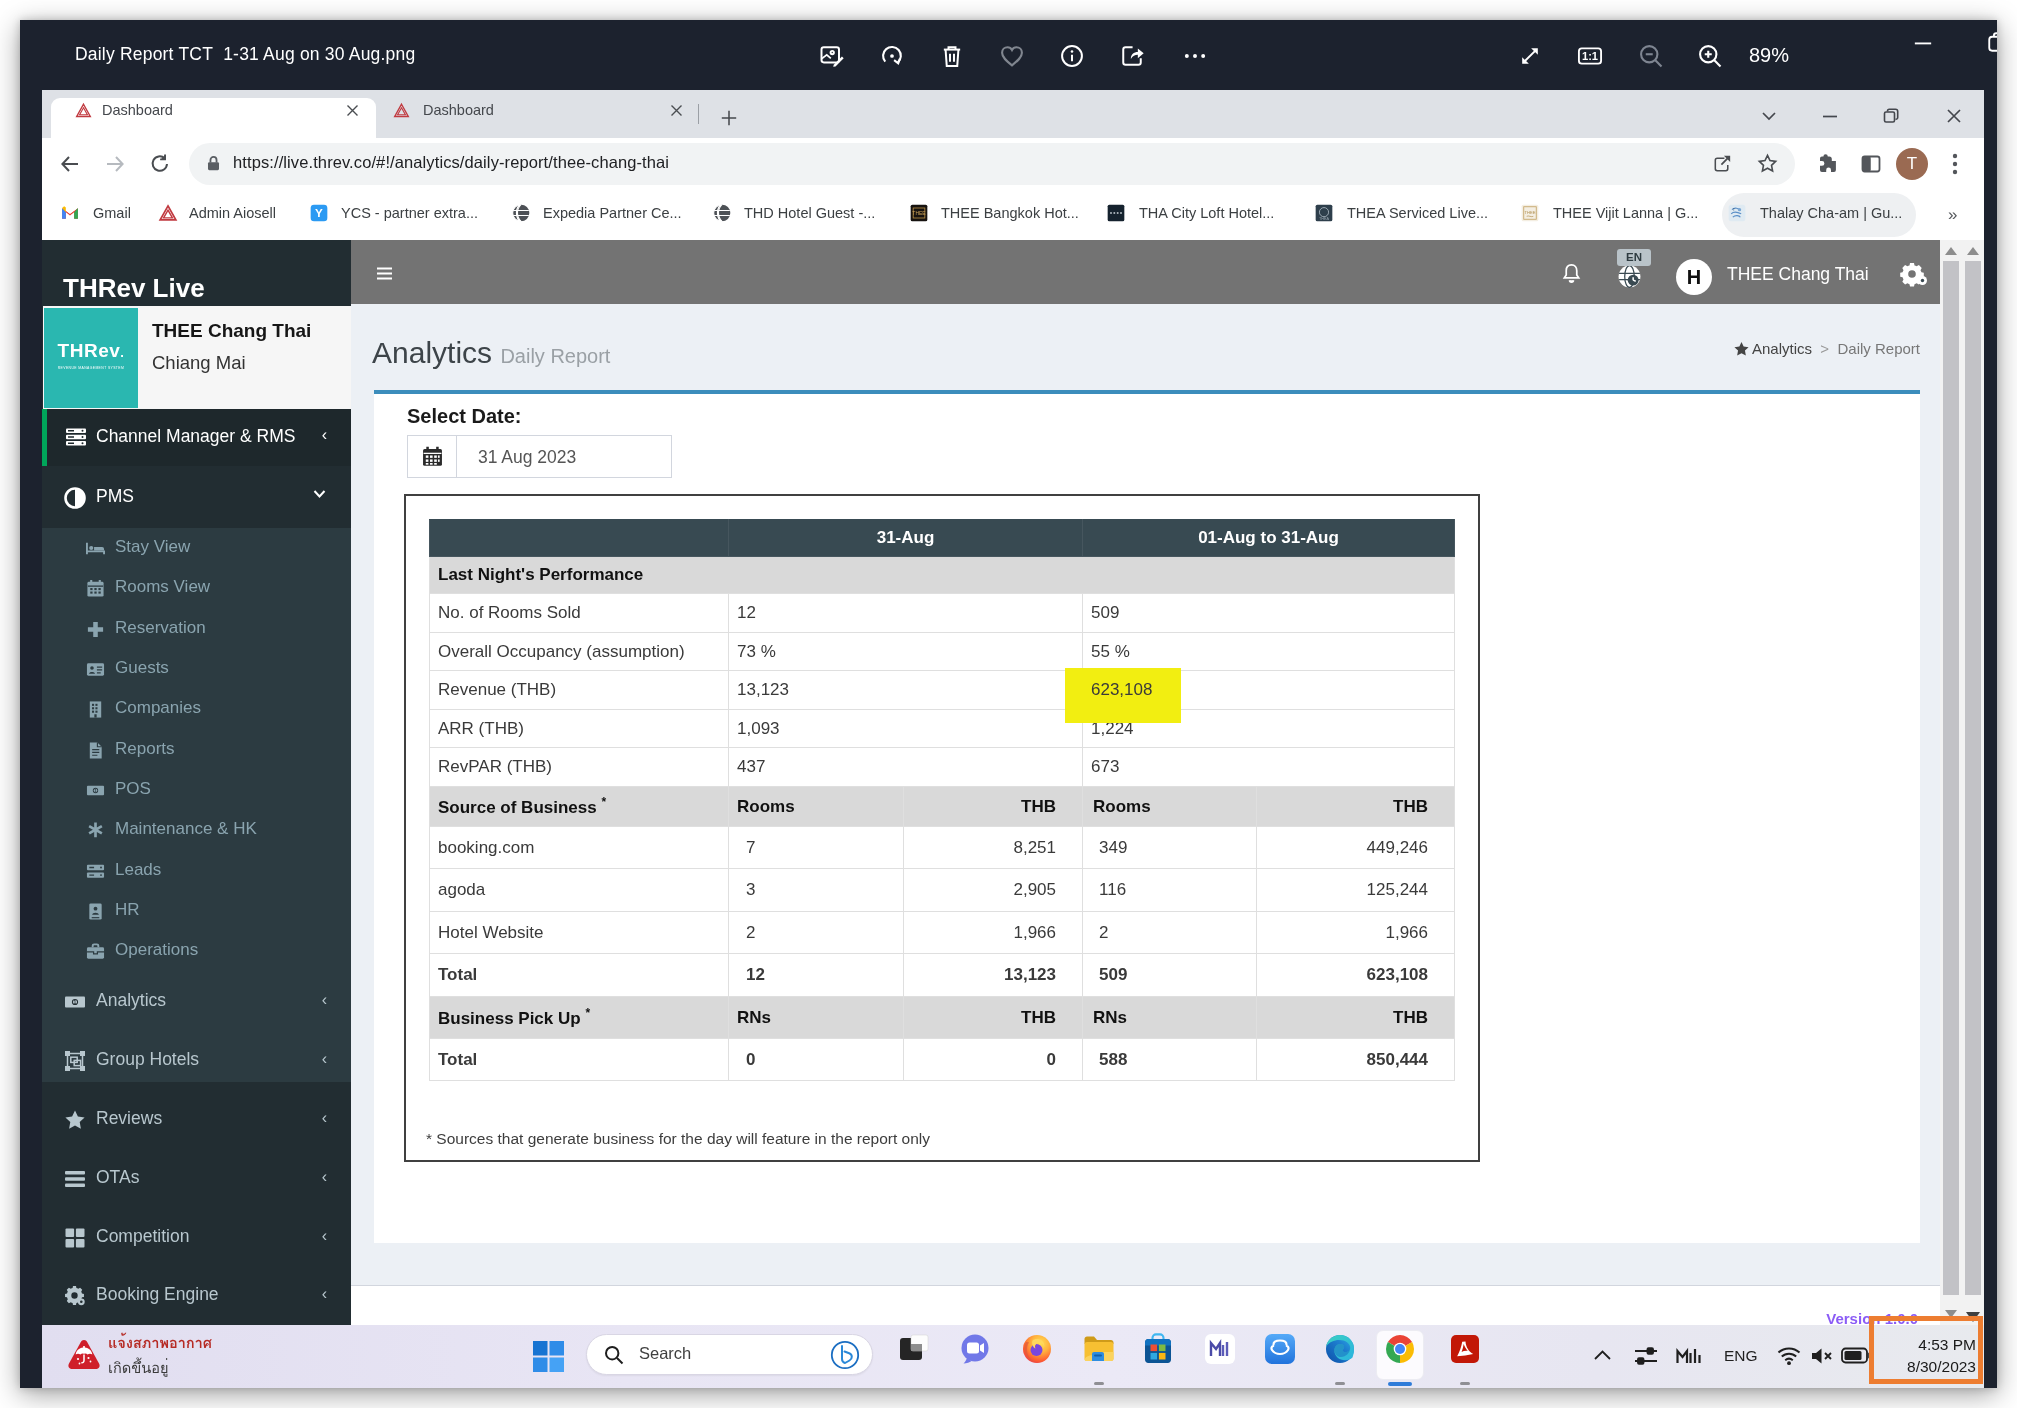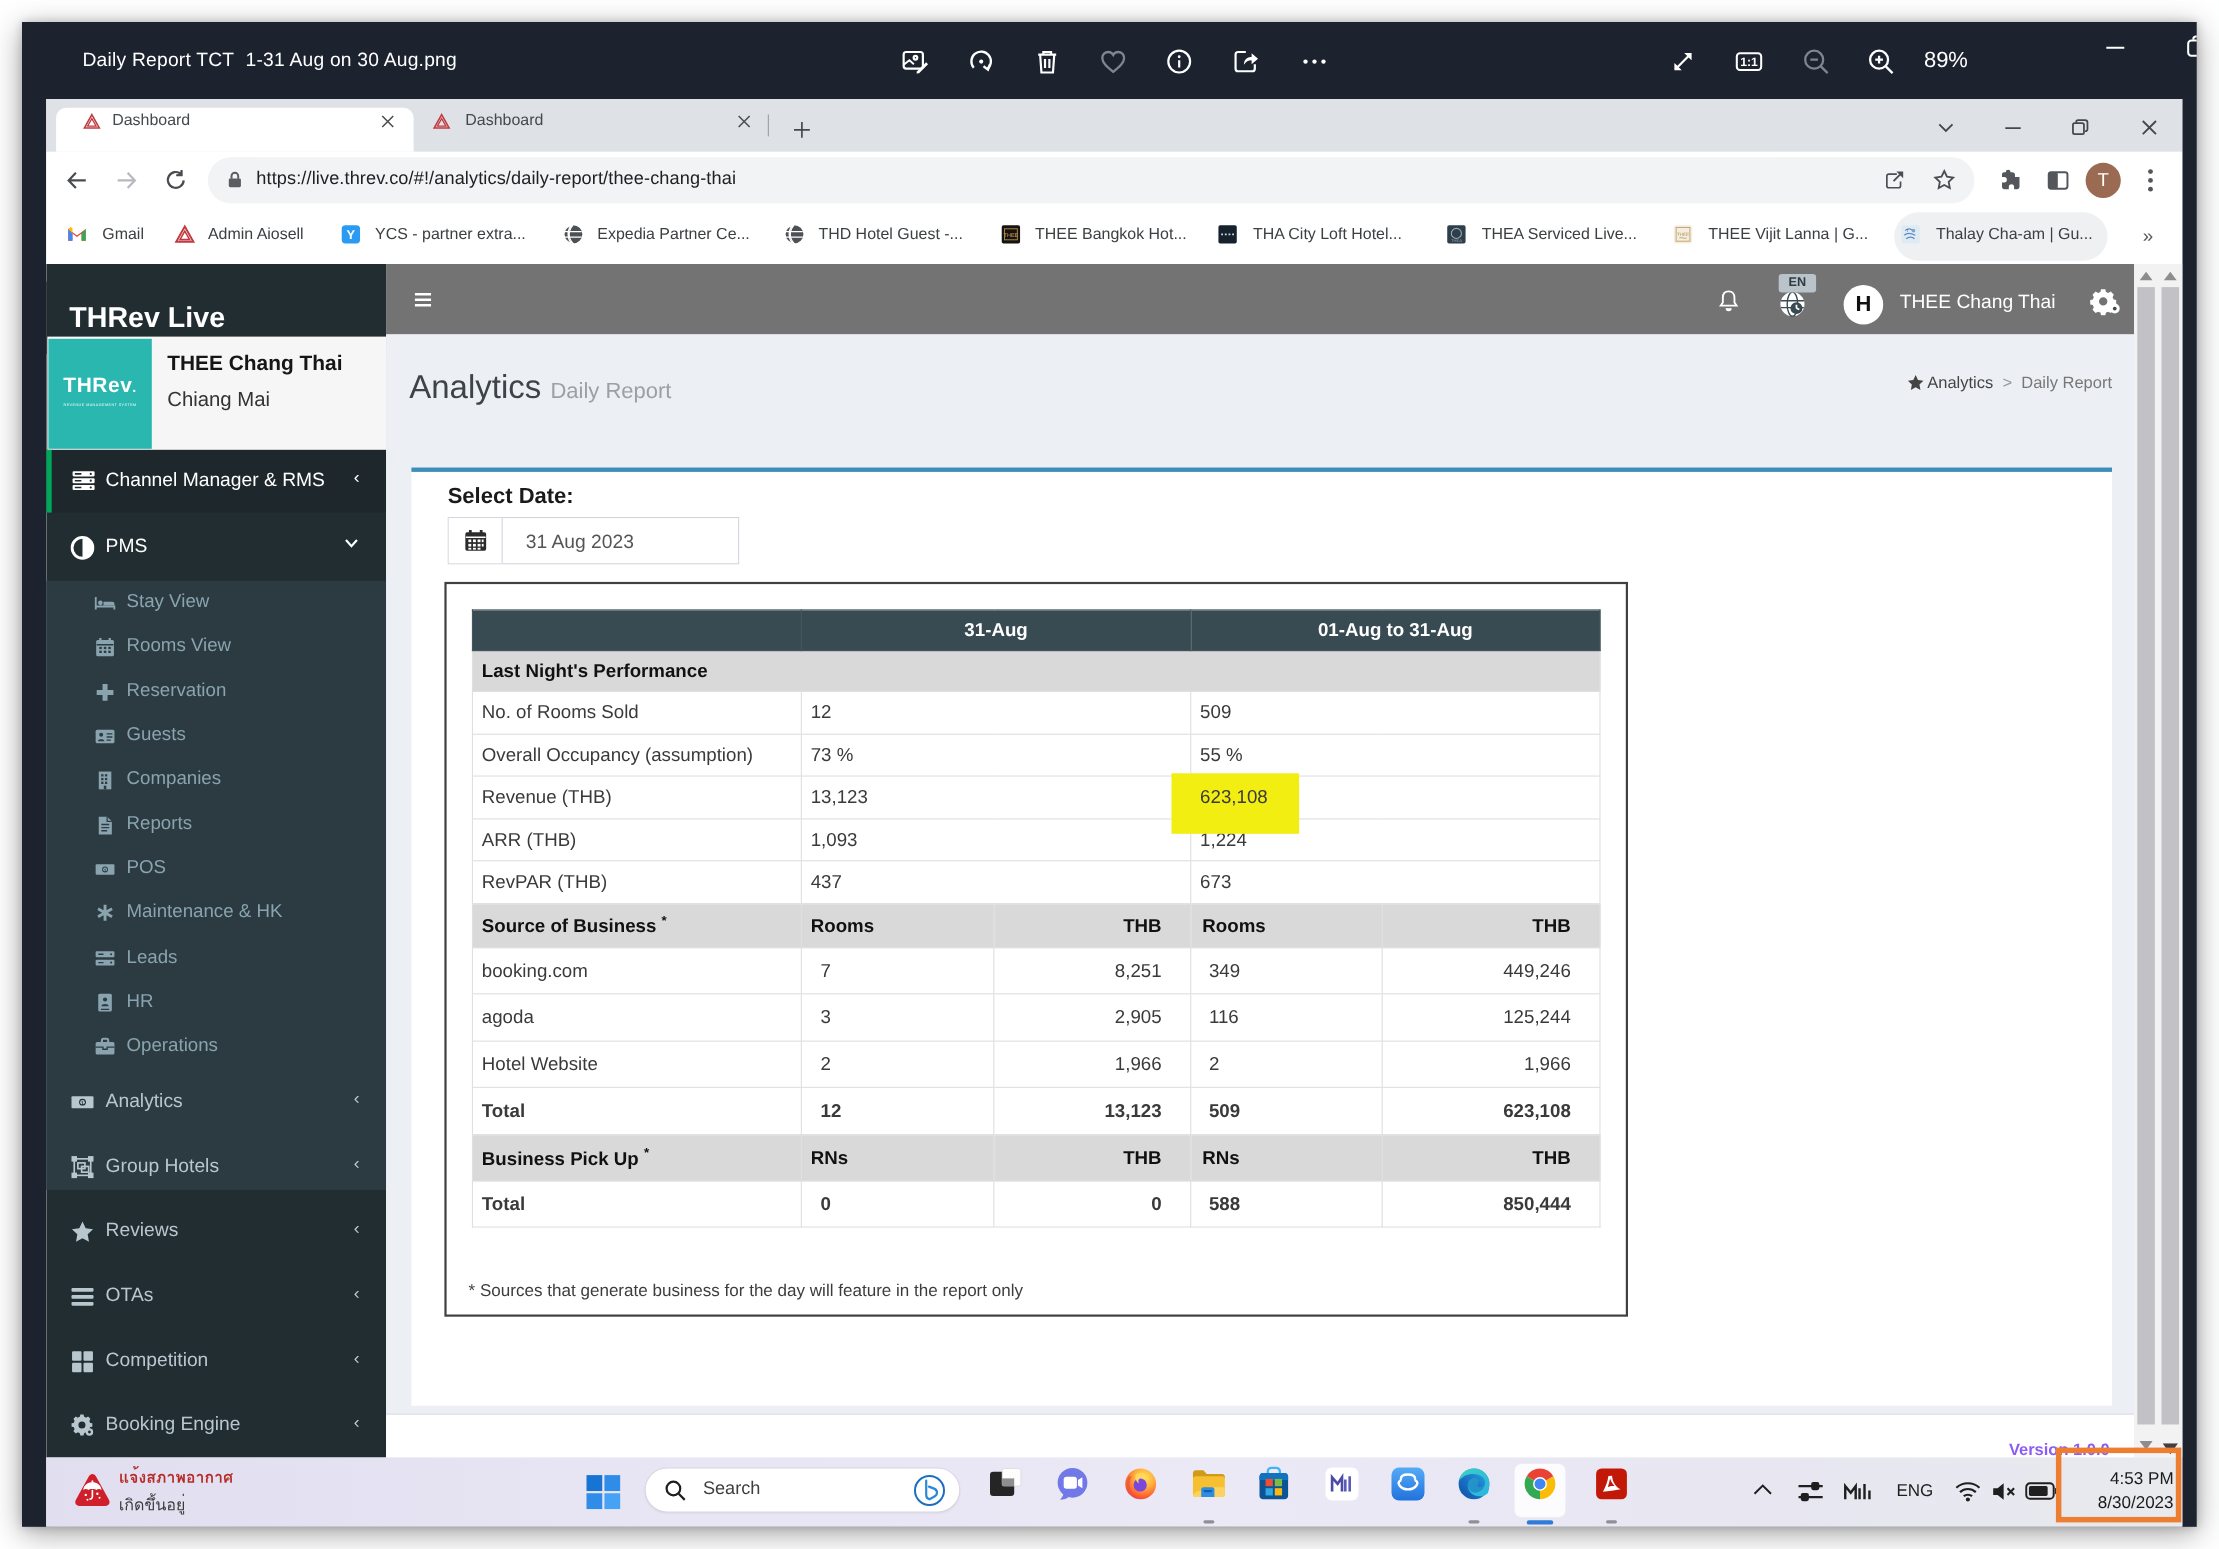--- a/index.html
+++ b/index.html
@@ -33,21 +33,21 @@
   .mi .ic { position:absolute; left:22px; width:22px; height:22px; }
   .mi .lb { position:absolute; left:54px; }
   .mi .ch { position:absolute; right:24px; font-size:16px; }
   #submenu { position:absolute; left:0; top:288px; width:309px; height:554px; background:#2c3b41;text-decoration:underline; }
   .smi { position:absolute; left:0; width:309px; height:40px; color:#8aa4af; font-size:17px; }
   .smi .ic { position:absolute; left:44px; top:11px; width:19px; height:19px; }
   .smi .lb { position:absolute; left:73px; top:9px; }
 
   #navbar { position:absolute; left:309px; top:0; width:1589px; height:64px; background:#737373; }
   #content { position:absolute; left:309px; top:64px; width:1589px; height:981px; background:#ecf0f5; }
-  #panel { position:absolute; left:23px; top:86px; width:1546px; height:853px; background:#fff; border-top:4px solid #3c8dbc;margin-top:35px; }
+  #panel { position:absolute; left:23px; top:86px; width:1546px; height:853px; background:#fff; border-top:4px solid #3c8dbc; }
   #footer { position:absolute; left:309px; top:1045px; width:1589px; height:40px; background:#fff; border-top:1px solid #d2d6de; }
 
   
   #tblbox { position:absolute; left:30px; top:100px; width:1076px; height:668px; border:2px solid #404040; background:#fff; }
   table.rep { border-collapse:collapse; table-layout:fixed; position:absolute; left:23px; top:23px; width:1025px; }
   table.rep td { font-size:17px; color:#3a3a3a; padding:0 0 0 8px; border:1px solid #dfdfdf; overflow:visible; }
   table.rep tr.thead td { background:#384a52; color:#fff; font-weight:bold; border:1px solid #46565e; border-top-color:#384a52; text-align:center; padding:0; }
   table.rep tr.gray td { background:#d9d9d9; color:#111; }
   td.rt { text-align:right; padding:0 26px 0 0 !important; }
   .bold { font-weight:bold; }

